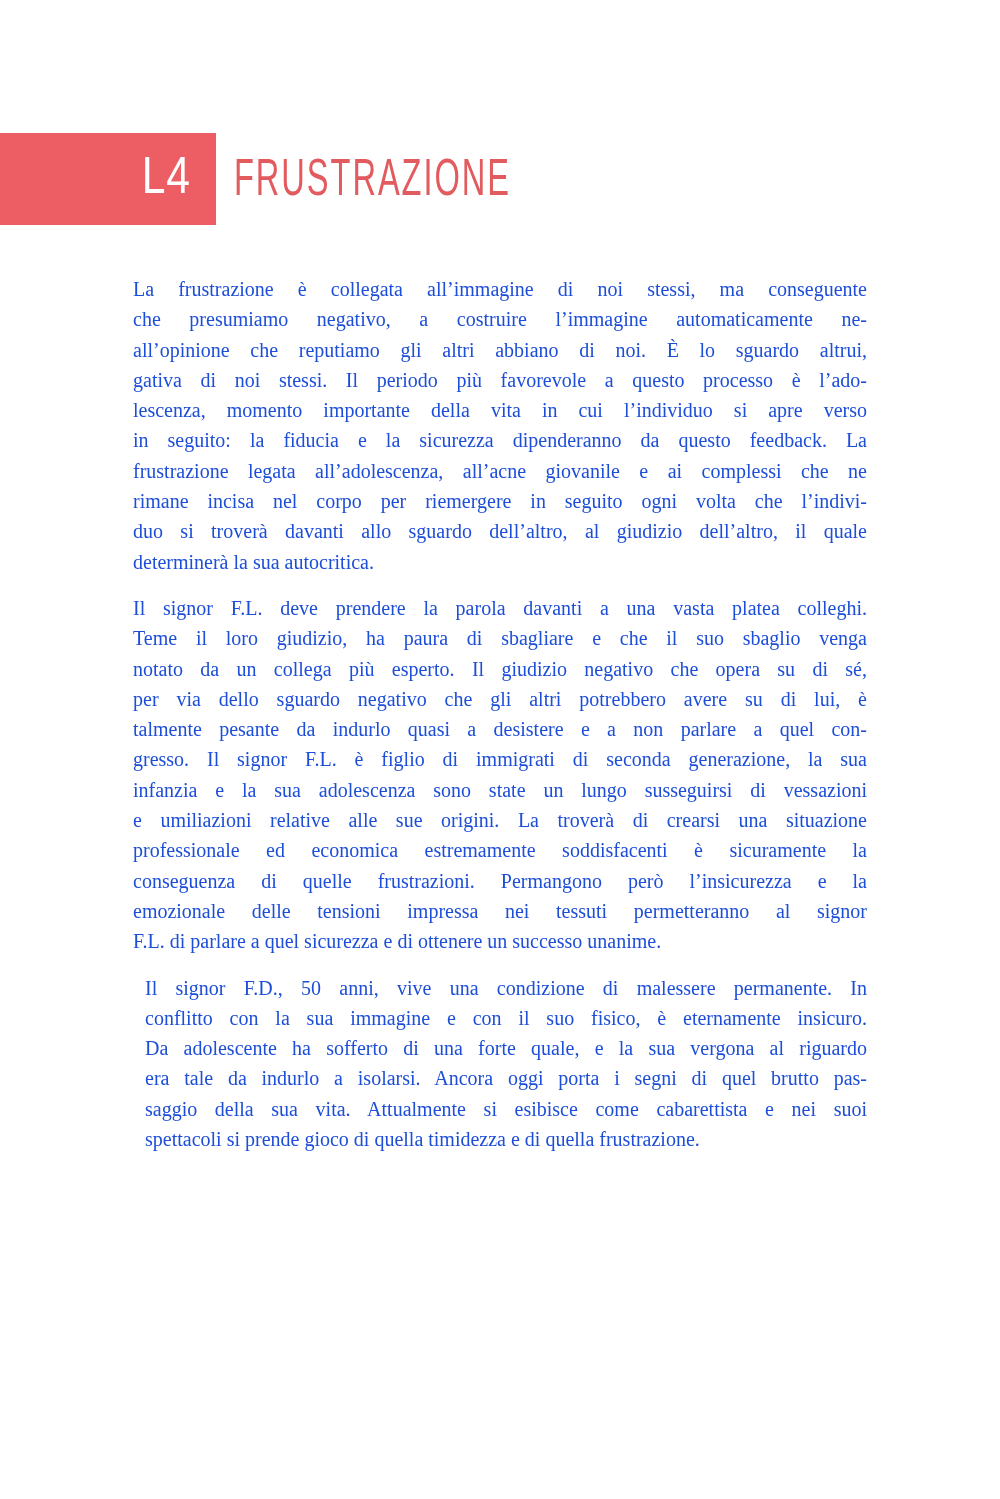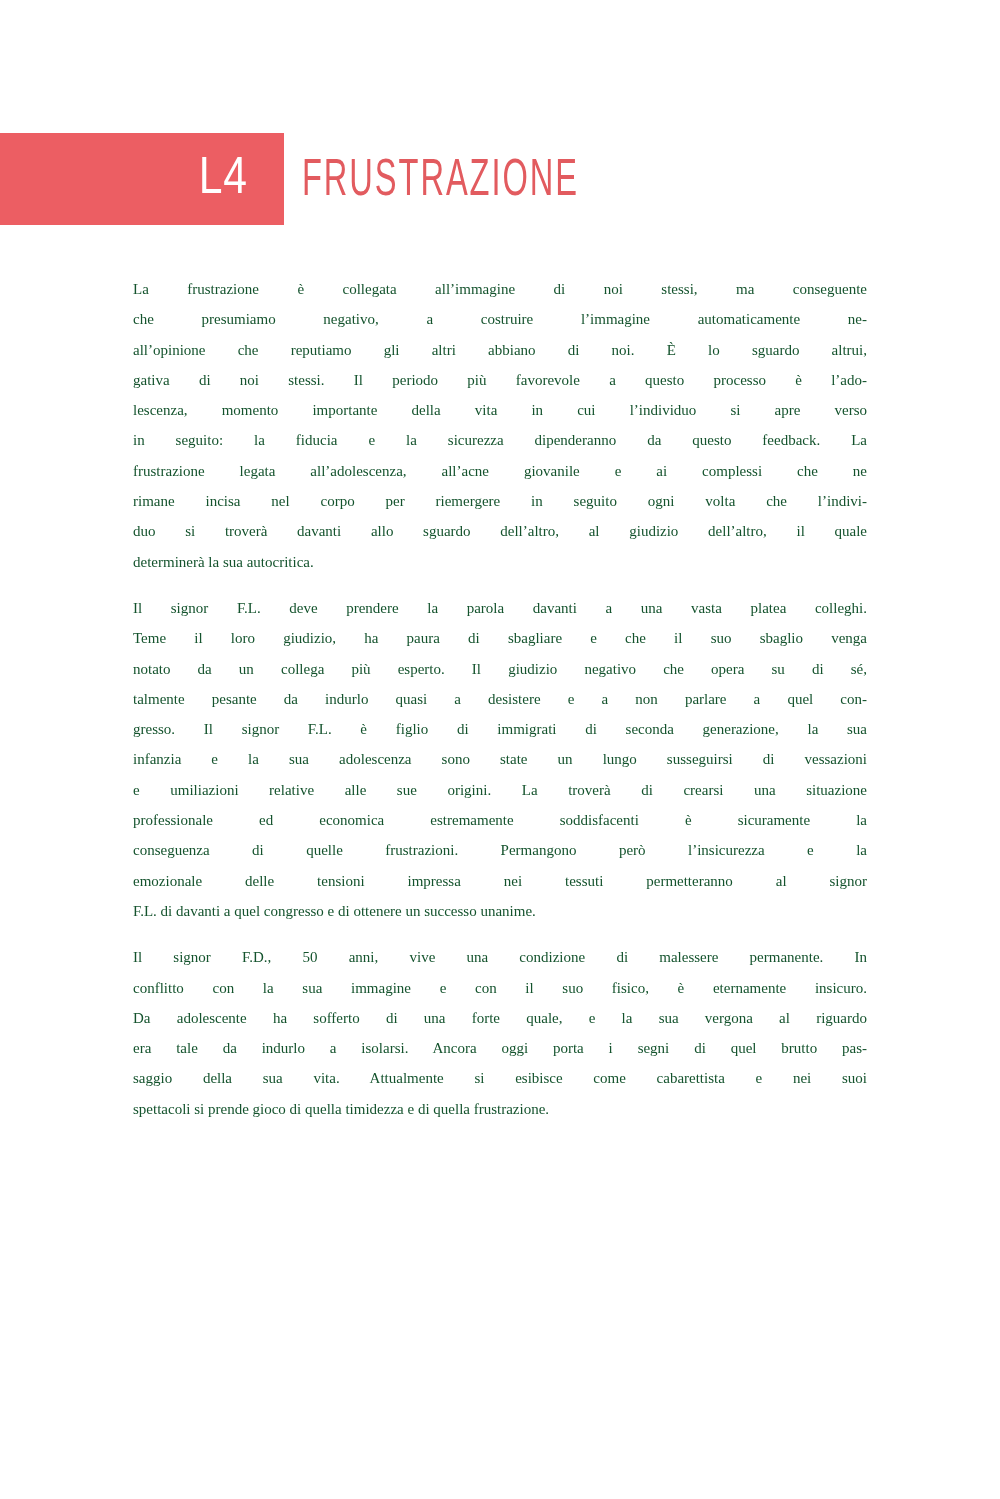--- a/index.html
+++ b/index.html
@@ -13,26 +13,26 @@
   }
   .chapter-header {
     position: absolute;
     left: 0;
     top: 133px;
     height: 92px;
     display: flex;
     align-items: center;
   }
   .chapter-number-block {
-    width: 284px;
+    width: 216px;
     height: 92px;
     display: flex;
     align-items: center;
     justify-content: flex-end;
-    padding-right: 36px;
+    padding-right: 25px;
     box-sizing: border-box;
   }
   .chapter-number {
     font-family: "Liberation Sans", sans-serif;
     font-size: 52px;
     font-weight: 400;
     color: #ffffff;
     line-height: 1;
     transform: scaleX(0.82) translateY(-4px);
     transform-origin: right center;
@@ -47,26 +47,26 @@
     margin-left: 18px;
     transform: scaleX(0.64) translateY(-2px);
     transform-origin: left center;
     white-space: nowrap;
   }
   .body-text {
     position: absolute;
     left: 133px;
     top: 274px;
     width: 734px;
-    font-size: 15px;
+    font-size: 20px;
     line-height: 30.3px;
-    color: #14532d;
+    color: #1d4ed8;
   }
   .para { margin: 0 0 16px 0; }
-  .para:last-child { margin-bottom: 0; }
+  .para:last-child { margin-bottom: 0; margin-left: 12px; }
   .line {
     text-align: justify;
     text-align-last: justify;
     -moz-text-align-last: justify;
     white-space: normal;
   }
   .line.last {
     text-align-last: left;
     -moz-text-align-last: left;
   }
@@ -91,28 +91,29 @@
       <div class="line">in seguito: la fiducia e la sicurezza dipenderanno da questo feedback. La</div>
       <div class="line">frustrazione legata all’adolescenza, all’acne giovanile e ai complessi che ne</div>
       <div class="line">rimane incisa nel corpo per riemergere in seguito ogni volta che l’indivi-</div>
       <div class="line">duo si troverà davanti allo sguardo dell’altro, al giudizio dell’altro, il quale</div>
       <div class="line last">determinerà la sua autocritica.</div>
     </div>
     <div class="para">
       <div class="line">Il signor F.L. deve prendere la parola davanti a una vasta platea colleghi.</div>
       <div class="line">Teme il loro giudizio, ha paura di sbagliare e che il suo sbaglio venga</div>
       <div class="line">notato da un collega più esperto. Il giudizio negativo che opera su di sé,</div>
+      <div class="line">per via dello sguardo negativo che gli altri potrebbero avere su di lui, è</div>
       <div class="line">talmente pesante da indurlo quasi a desistere e a non parlare a quel con-</div>
       <div class="line">gresso. Il signor F.L. è figlio di immigrati di seconda generazione, la sua</div>
       <div class="line">infanzia e la sua adolescenza sono state un lungo susseguirsi di vessazioni</div>
       <div class="line">e umiliazioni relative alle sue origini. La troverà di crearsi una situazione</div>
       <div class="line">professionale ed economica estremamente soddisfacenti è sicuramente la</div>
       <div class="line">conseguenza di quelle frustrazioni. Permangono però l’insicurezza e la</div>
       <div class="line">emozionale delle tensioni impressa nei tessuti permetteranno al signor</div>
-      <div class="line last">F.L. di davanti a quel congresso e di ottenere un successo unanime.</div>
+      <div class="line last">F.L. di parlare a quel sicurezza e di ottenere un successo unanime.</div>
     </div>
     <div class="para">
       <div class="line">Il signor F.D., 50 anni, vive una condizione di malessere permanente. In</div>
       <div class="line">conflitto con la sua immagine e con il suo fisico, è eternamente insicuro.</div>
       <div class="line">Da adolescente ha sofferto di una forte quale, e la sua vergona al riguardo</div>
       <div class="line">era tale da indurlo a isolarsi. Ancora oggi porta i segni di quel brutto pas-</div>
       <div class="line">saggio della sua vita. Attualmente si esibisce come cabarettista e nei suoi</div>
       <div class="line last">spettacoli si prende gioco di quella timidezza e di quella frustrazione.</div>
     </div>
   </div>

